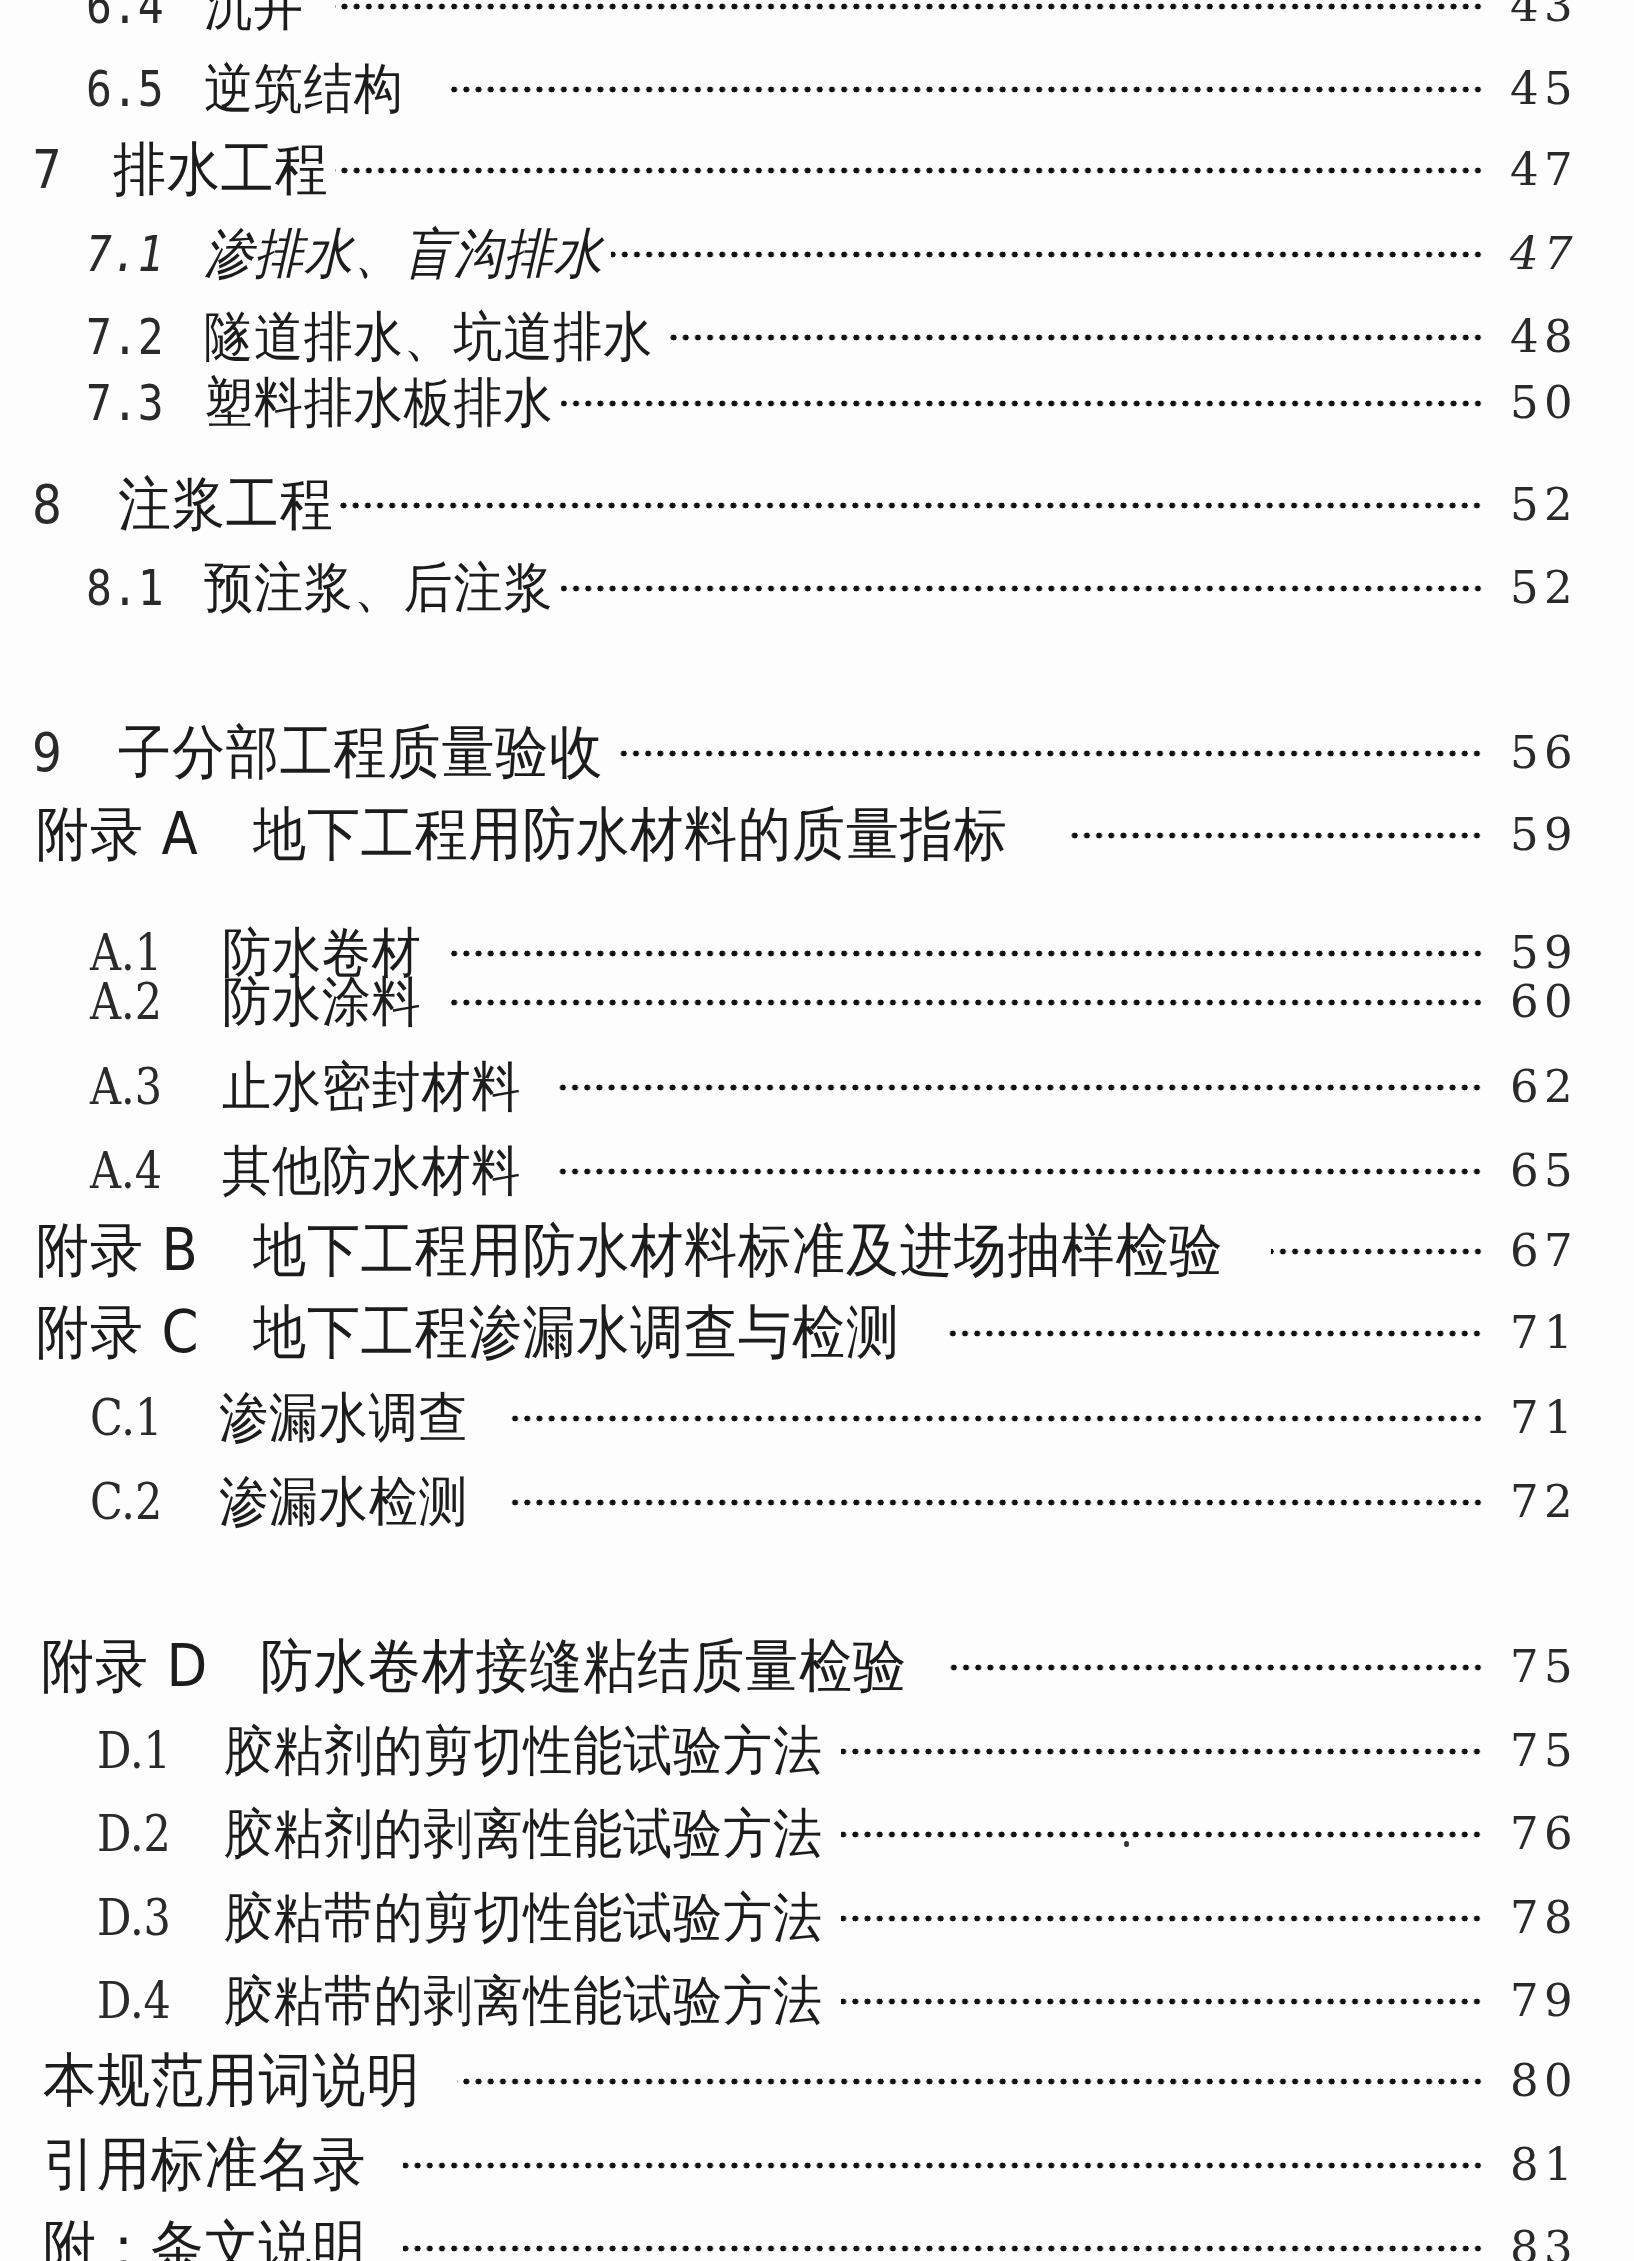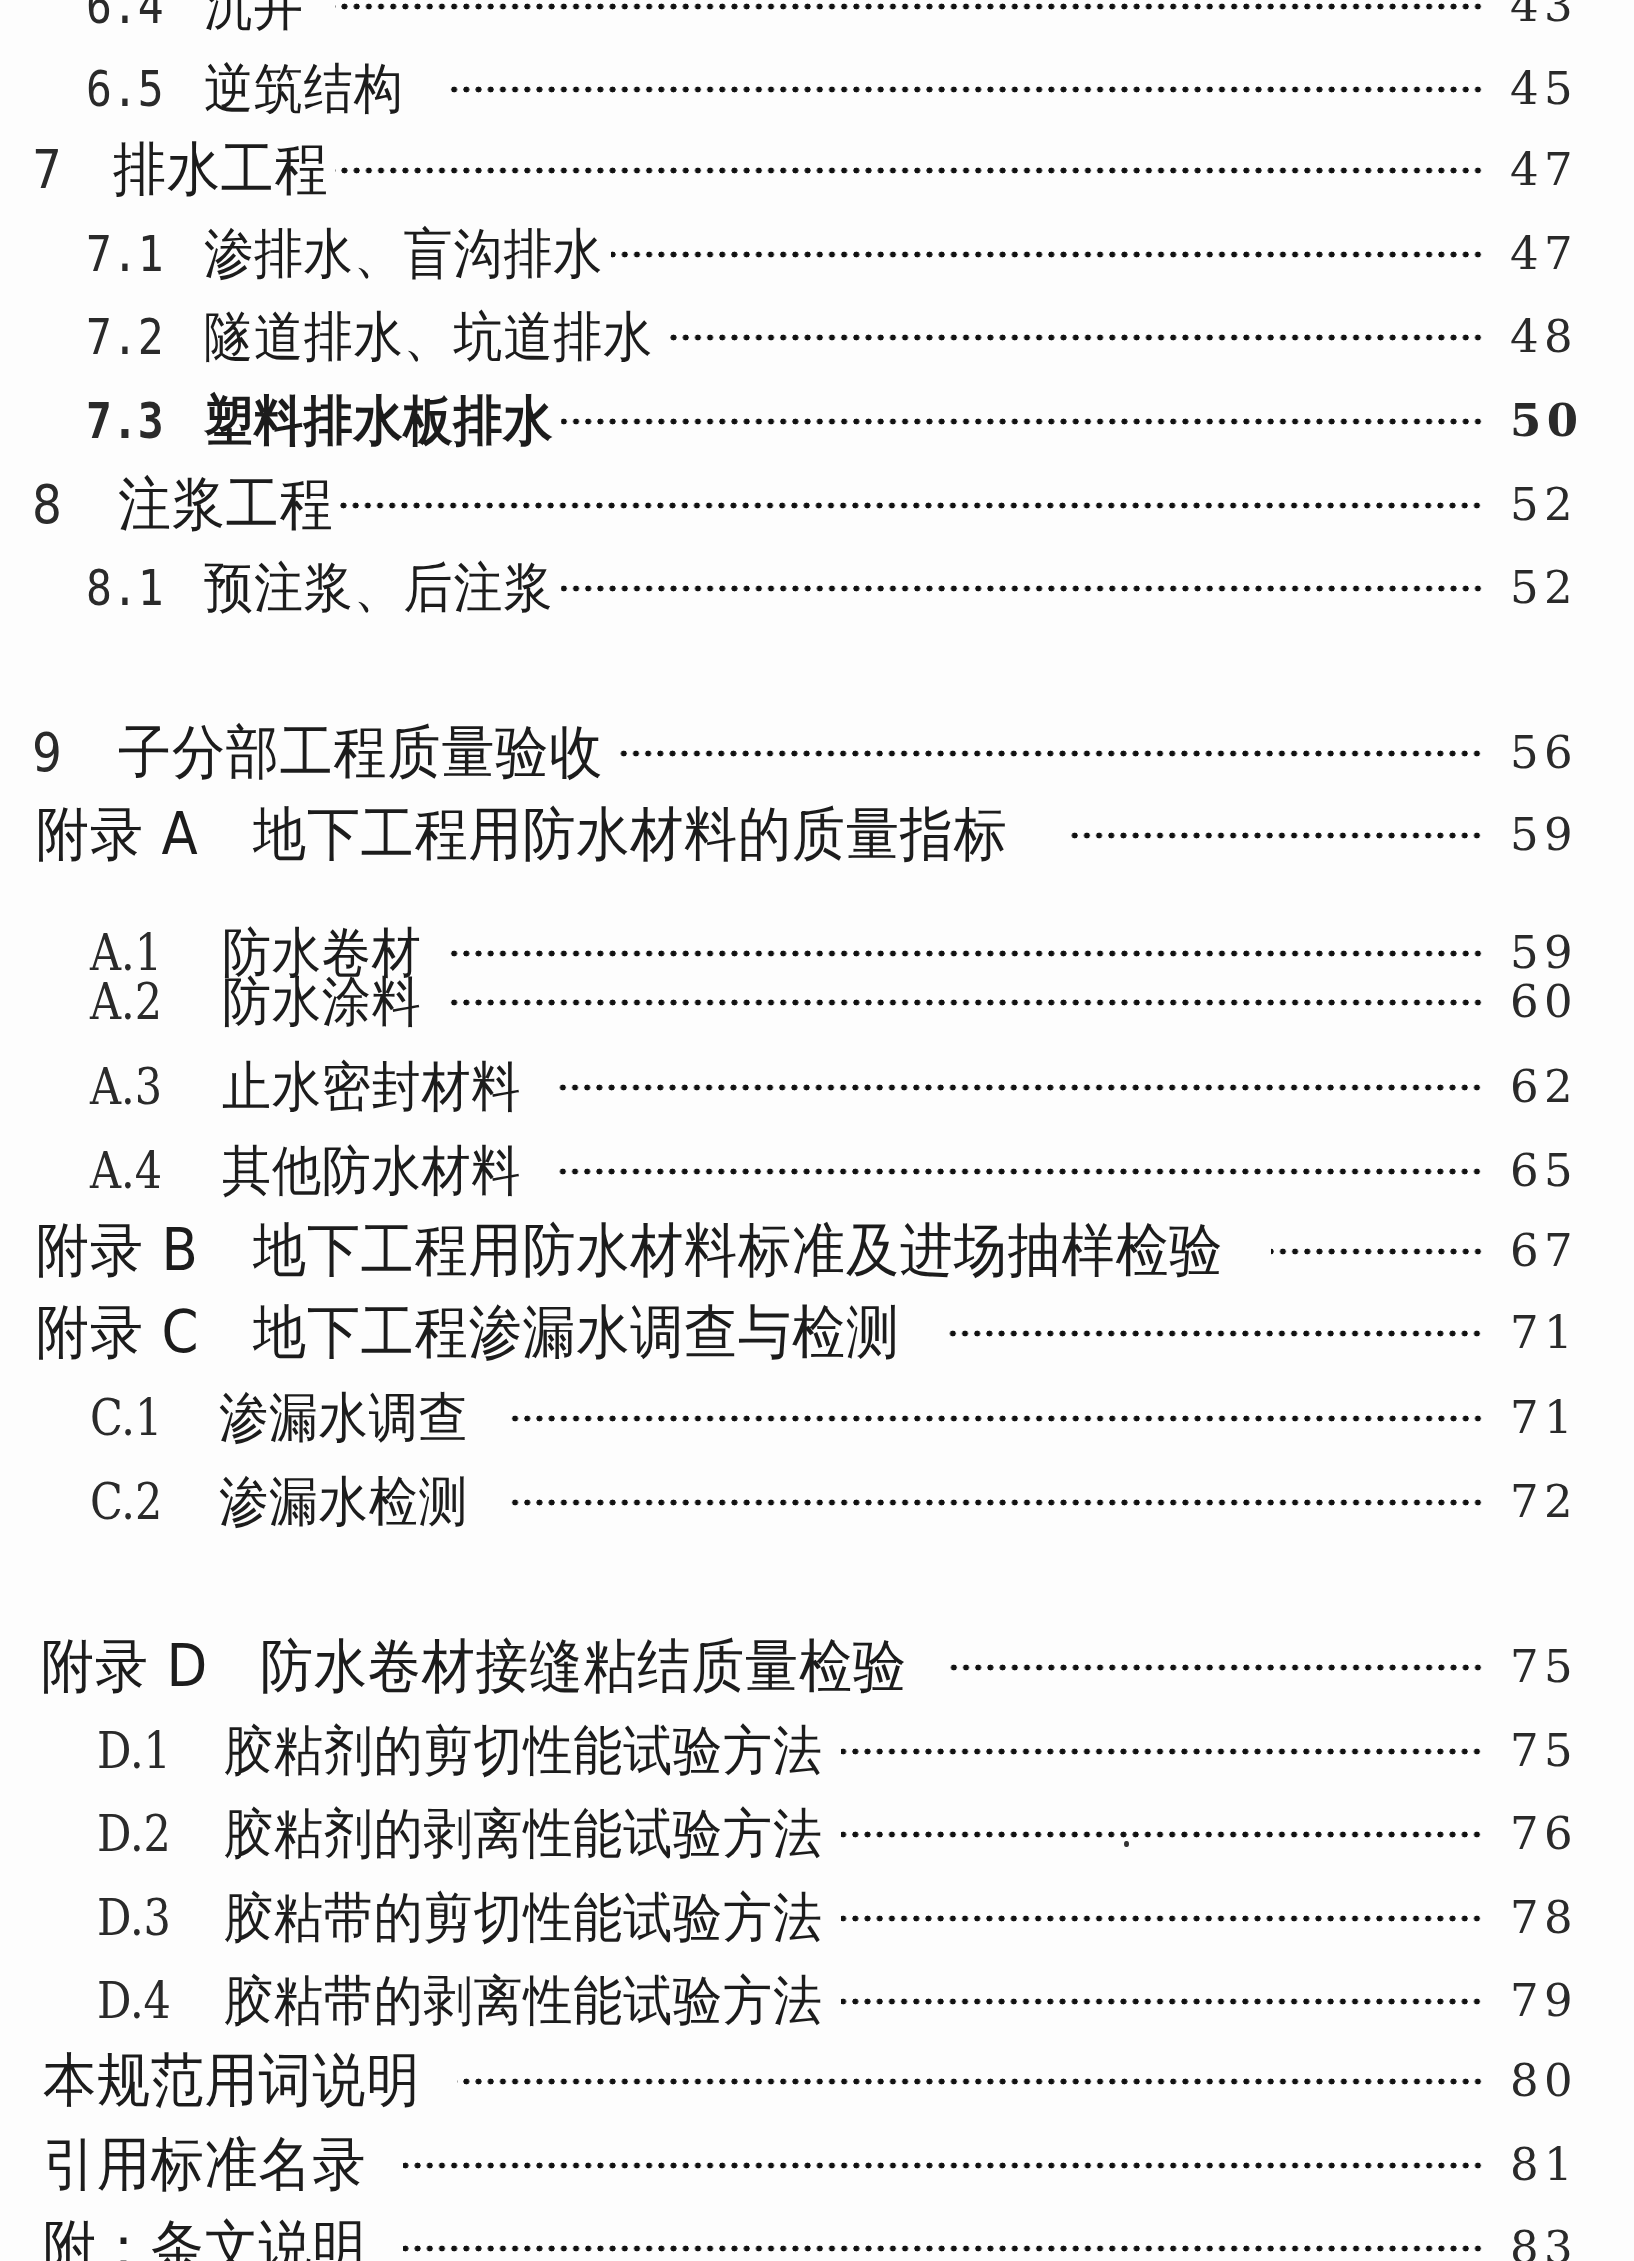--- a/index.html
+++ b/index.html
@@ -93,35 +93,35 @@
     <span class="toc-page">45</span>
   </div>
 
   <div class="toc-row lvl1" style="top:131px;">
     <span class="toc-num" style="left:32px;">7</span>
     <span class="toc-title" style="left:113px;">排水工程</span>
     <span class="leader" style="left:335px; width:1149px;"></span>
     <span class="toc-page">47</span>
   </div>
 
-  <div class="toc-row" style="top:215px;">
+  <div class="toc-row" style="top:215px;font-style:italic;">
     <span class="toc-num" style="left:86px;">7.1</span>
     <span class="toc-title" style="left:204px;">渗排水、盲沟排水</span>
     <span class="leader" style="left:611px; width:873px;"></span>
     <span class="toc-page">47</span>
   </div>
 
   <div class="toc-row" style="top:298px;">
     <span class="toc-num" style="left:86px;">7.2</span>
     <span class="toc-title" style="left:204px;">隧道排水、坑道排水</span>
     <span class="leader" style="left:665px; width:819px;"></span>
     <span class="toc-page">48</span>
   </div>
 
-  <div class="toc-row" style="top:382px;font-weight:bold;">
+  <div class="toc-row" style="top:364px;">
     <span class="toc-num" style="left:86px;">7.3</span>
     <span class="toc-title" style="left:204px;">塑料排水板排水</span>
     <span class="leader" style="left:561px; width:923px;"></span>
     <span class="toc-page">50</span>
   </div>
 
   <div class="toc-row lvl1" style="top:466px;">
     <span class="toc-num" style="left:32px;">8</span>
     <span class="toc-title" style="left:118px;">注浆工程</span>
     <span class="leader" style="left:339px; width:1144px;"></span>

